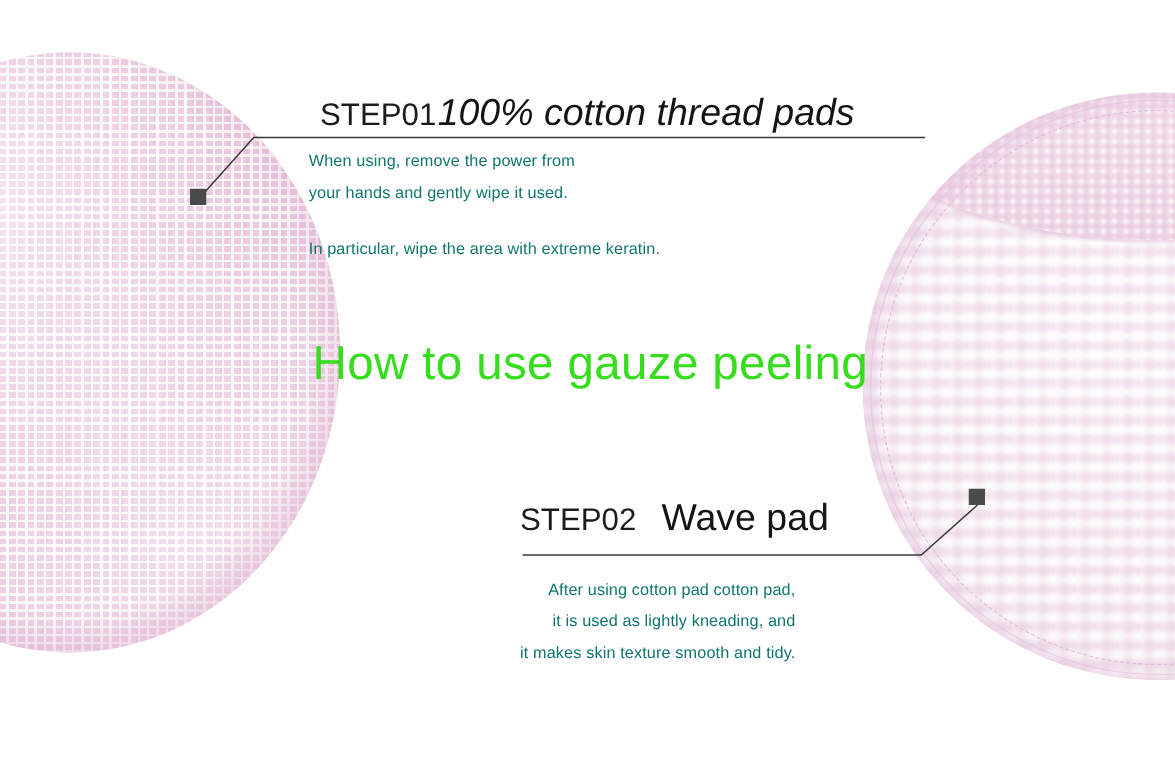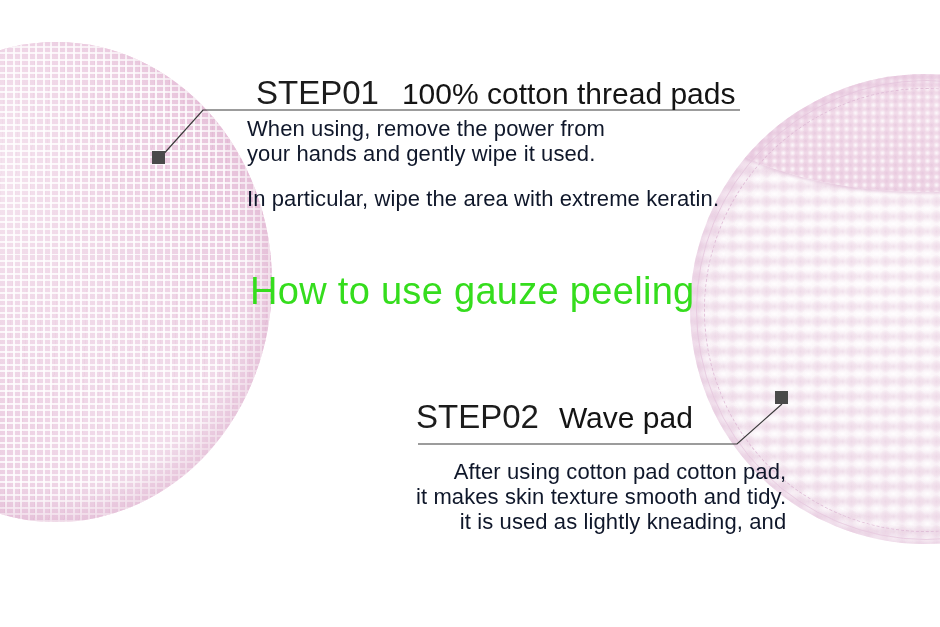--- a/index.html
+++ b/index.html
@@ -157,40 +157,40 @@
 
   
   .step-head {
     position: absolute;
     white-space: nowrap;
     color: #1a1a1a;
     display: flex;
     align-items: baseline;
   }
   .step-label {
-    font-size: 33px;
+    font-size: 25px;
     letter-spacing: 0px;
     color: #1c1c1c;
   }
   .step-title {
     font-size: 30px;
     color: #141414;
   }
 
   .body-text {
     position: absolute;
-    color: #0f172a;
-    font-size: 22px;
+    color: #0f766e;
+    font-size: 13px;
     line-height: 25px;
     white-space: nowrap;
     letter-spacing: 0.1px;
   }
 
   #step1-head { left: 256px; top: 74px; }
-  #step1-head .step-title { margin-left: 23px; }
+  #step1-head .step-title { margin-left: 1px; font-style: italic; }
   #step1-body { left: 247px; top: 116px; }
 
   #step2-head { left: 416px; top: 398px; }
   #step2-head .step-title { margin-left: 20px; }
   #step2-body { left: 416px; top: 459px; text-align: right; }
 
   .headline {
     position: absolute;
     left: 250px;
     top: 270px;
@@ -244,17 +244,17 @@
 
   <div class="headline">How to use gauze peeling</div>
 
   <div class="step-head" id="step2-head">
     <span class="step-label">STEP02</span>
     <span class="step-title">Wave pad</span>
   </div>
 
   <div class="body-text" id="step2-body">
     <div>After using cotton pad cotton pad,</div>
+    <div>it is used as lightly kneading, and</div>
     <div>it makes skin texture smooth and tidy.</div>
-    <div>it is used as lightly kneading, and</div>
   </div>
 
 </div>
 
 </body></html>

